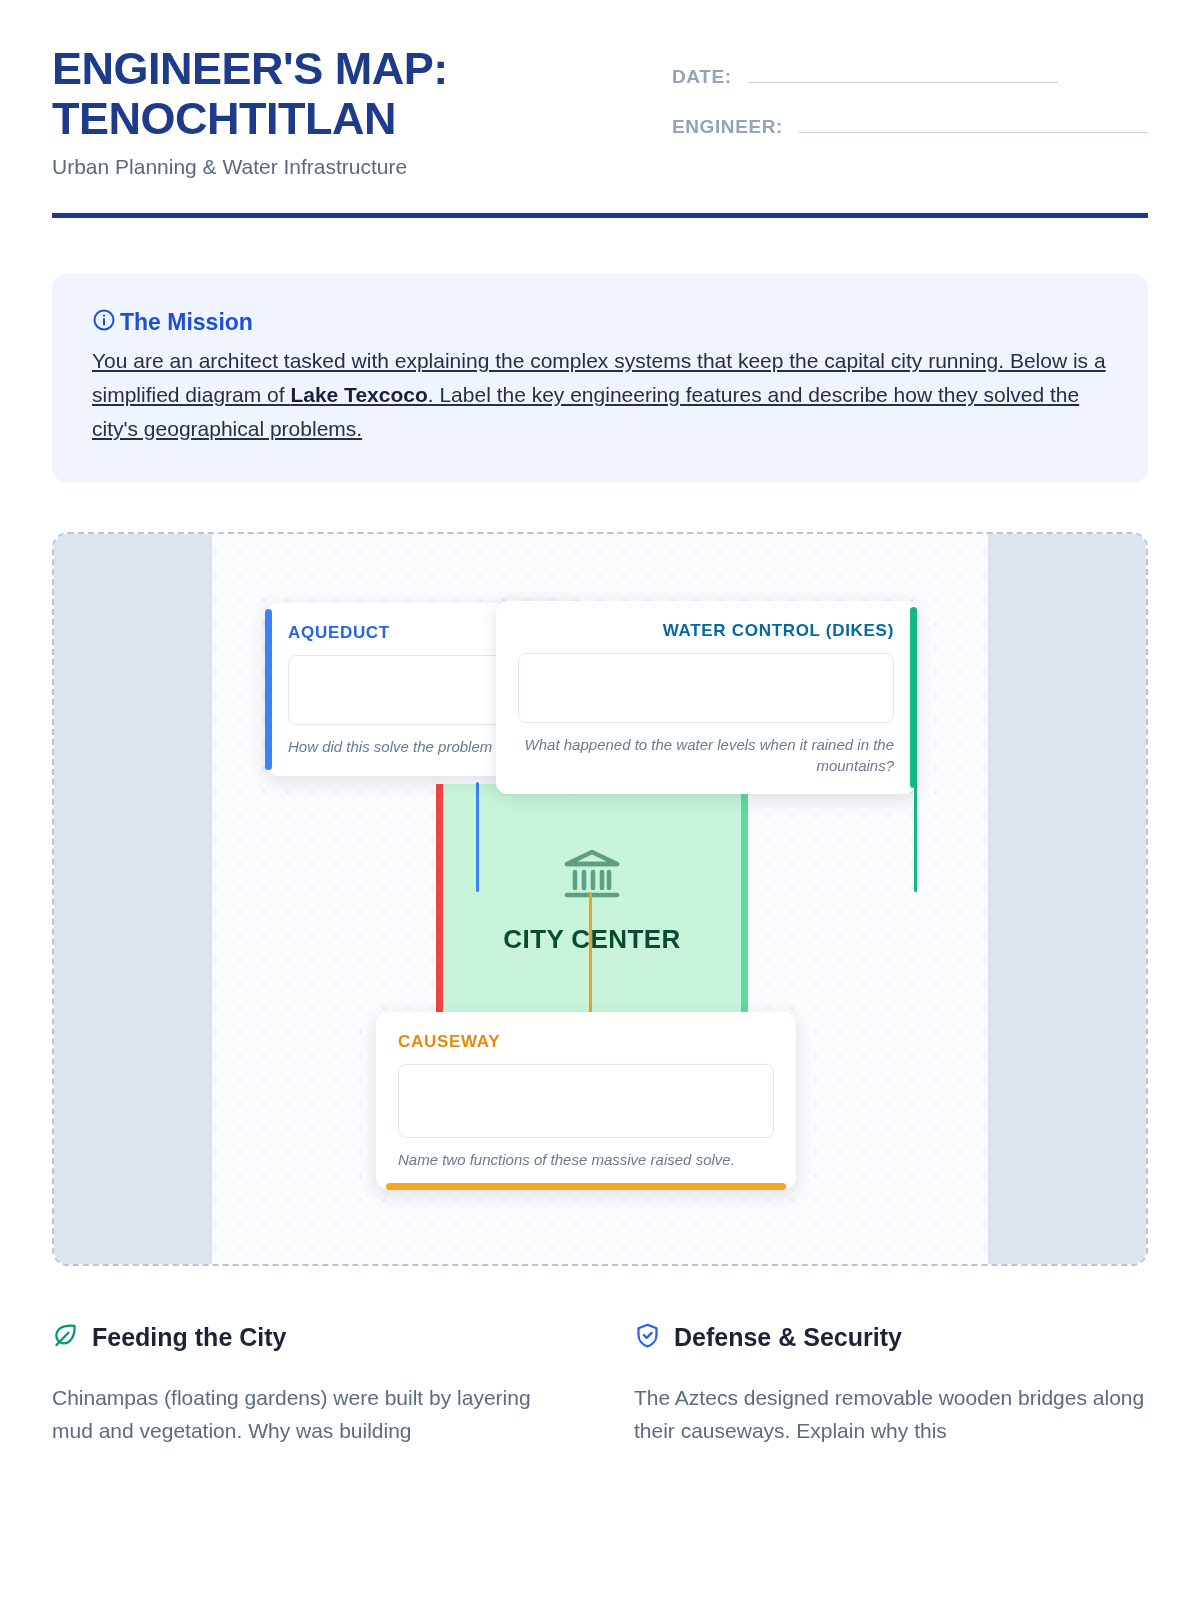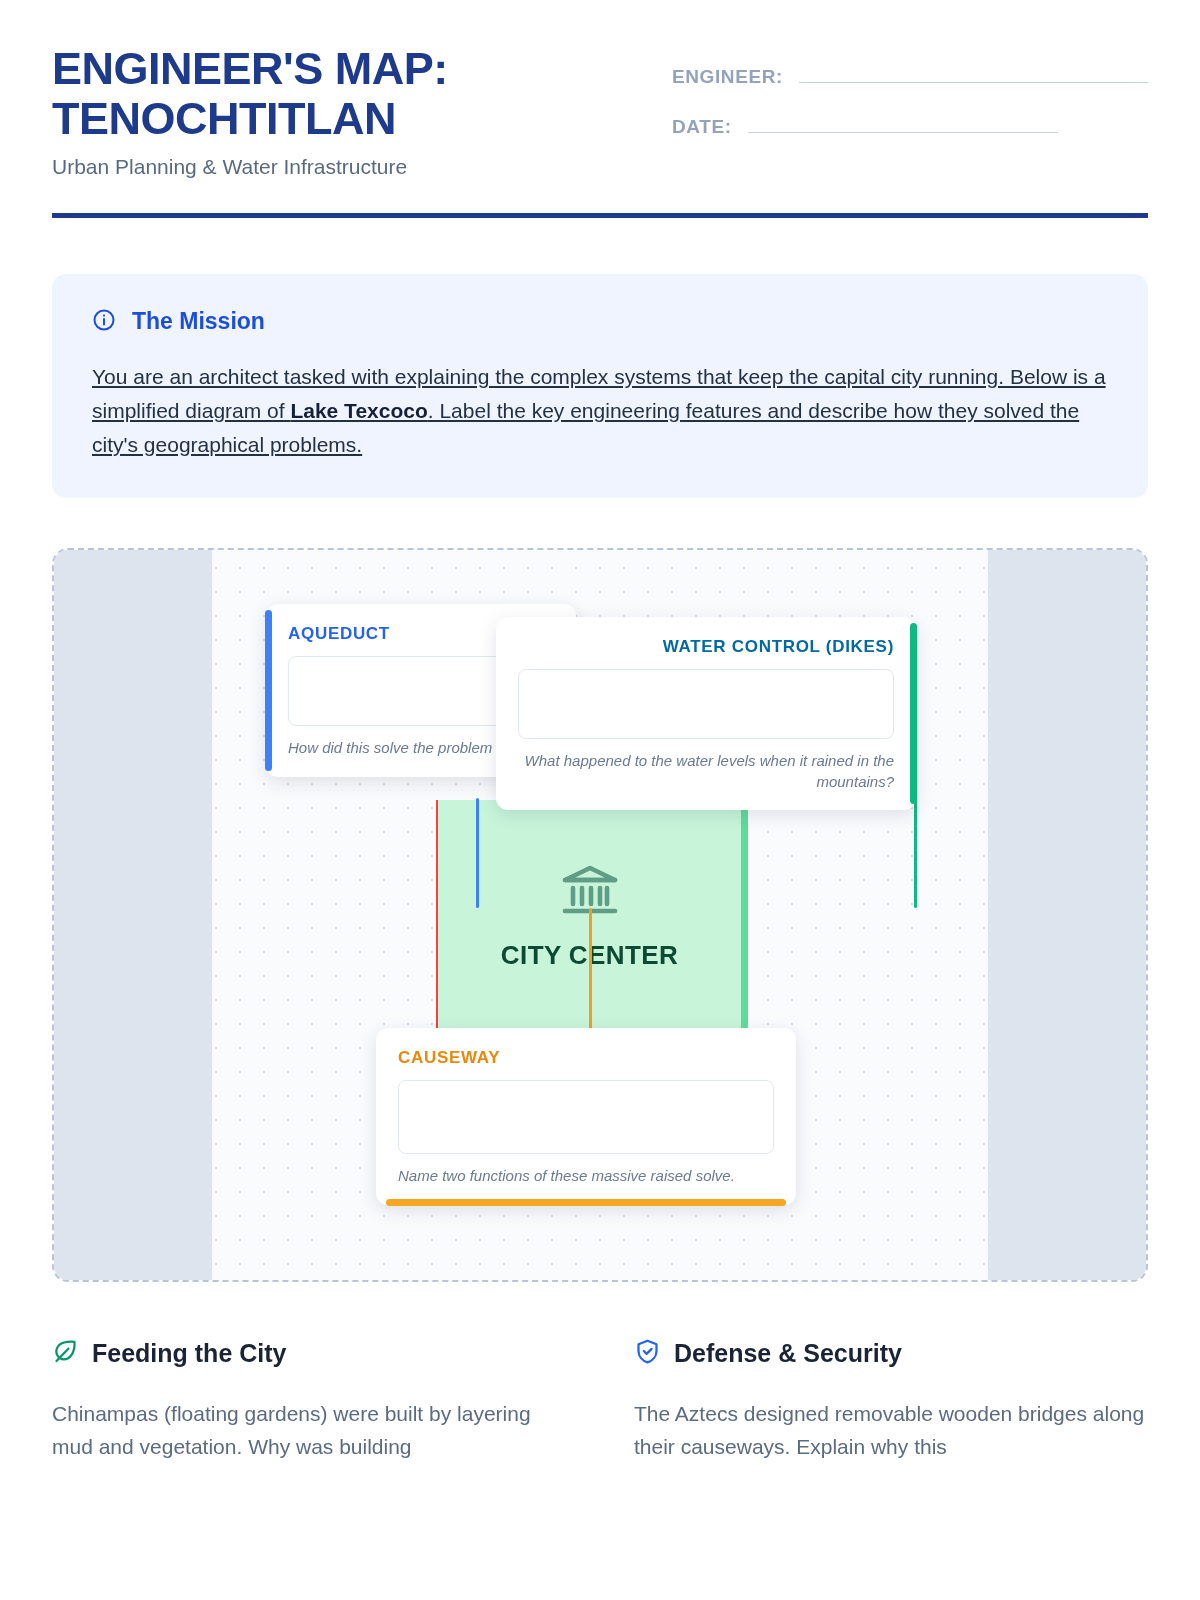--- a/index.html
+++ b/index.html
@@ -79,23 +79,23 @@
 
   
   .mission {
     margin-top: 56px;
     background: #eff4fe;
     border-radius: 14px;
     padding: 34px 40px 36px 40px;
   }
   .mission-head {
     display: flex;
-    align-items: center;
-    gap: 16px;
-    margin-bottom: 24px;
+    align-items: flex-end;
+    gap: 4px;
+    margin-bottom: 8px;
   }
   .mission-title {
     font-size: 23px;
     font-weight: 700;
     color: #1d4ed8;
   }
   .mission-body {
     font-size: 21px;
     line-height: 1.62;
     color: #243044;
@@ -131,21 +131,21 @@
   .lake.left  { left: 0; }
   .lake.right { right: 0; }
 
   .city-band {
     position: absolute;
     left: 382px;
     width: 312px;
     top: 250px;
     bottom: 120px;
     background: #c8f5da;
-    border-left: 2px solid #ef4444;
+    border-left: 7px solid #ef4444;
     border-right: 7px solid #5fdc9c;
     box-sizing: border-box;
     padding-left: 44px;
   }
   .city-inner {
     position: absolute;
     top: 62px;
     left: 0; right: 0;
     text-align: center;
   }
@@ -197,21 +197,21 @@
   .card-hint {
     margin-top: 12px;
     font-size: 15px;
     font-style: italic;
     line-height: 1.38;
     color: #6b7a90;
   }
 
   
   #card-aqueduct {
-    left: 212px; top: 54px; width: 310px;
+    left: 212px; top: 69px; width: 310px;
   }
   #card-aqueduct .card-title { color: #2563eb; }
   #card-aqueduct .accent.left { background: #3b82f6; }
   #card-aqueduct .card-hint { white-space: nowrap; overflow: hidden; }
 
   #card-dikes {
     left: 442px; top: 67px; width: 420px; text-align: right;
     z-index: 3;
   }
   #card-dikes .card-title { color: #0369a1; }
@@ -254,26 +254,26 @@
 <body>
 
 <div class="page">
 
   <div class="header">
     <div class="title-block">
       <h1 class="worksheet-title">ENGINEER'S MAP: TENOCHTITLAN</h1>
       <p class="worksheet-subtitle">Urban Planning &amp; Water Infrastructure</p>
     </div>
     <div class="meta-block">
+      <div class="meta-row date">
+        <span class="meta-label">DATE:</span>
+        <span class="meta-line"></span>
+      </div>
       <div class="meta-row engineer">
         <span class="meta-label">ENGINEER:</span>
-        <span class="meta-line"></span>
-      </div>
-      <div class="meta-row date">
-        <span class="meta-label">DATE:</span>
         <span class="meta-line"></span>
       </div>
     </div>
   </div>
   <div class="header-rule"></div>
 
   <div class="mission">
     <div class="mission-head">
       <span>
         <svg width="24" height="24" viewBox="0 0 24 24" fill="none" stroke="#1d4ed8" stroke-width="2">

